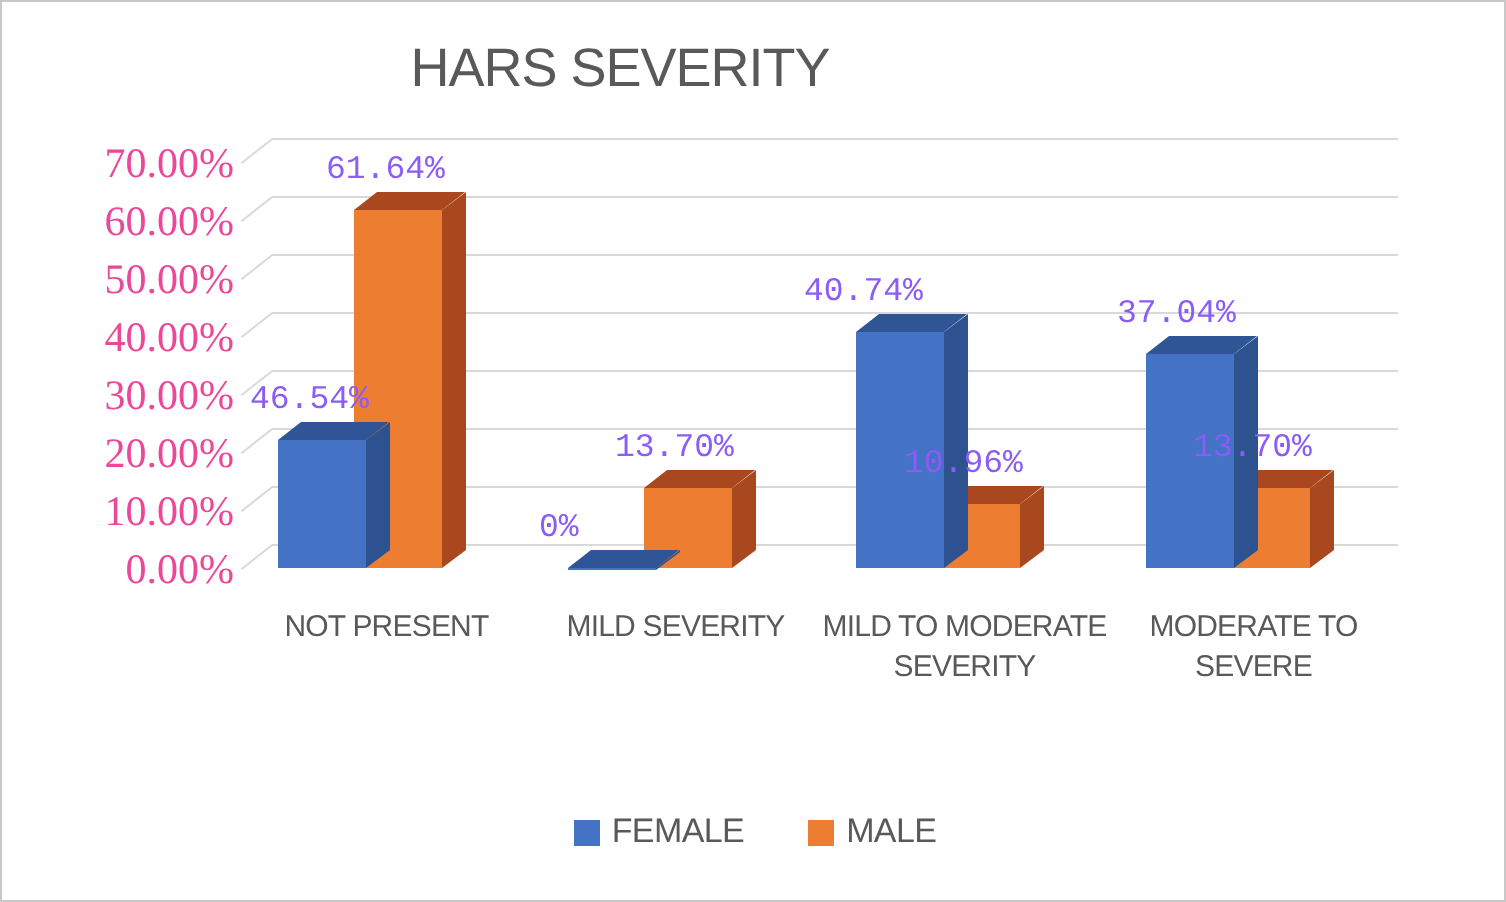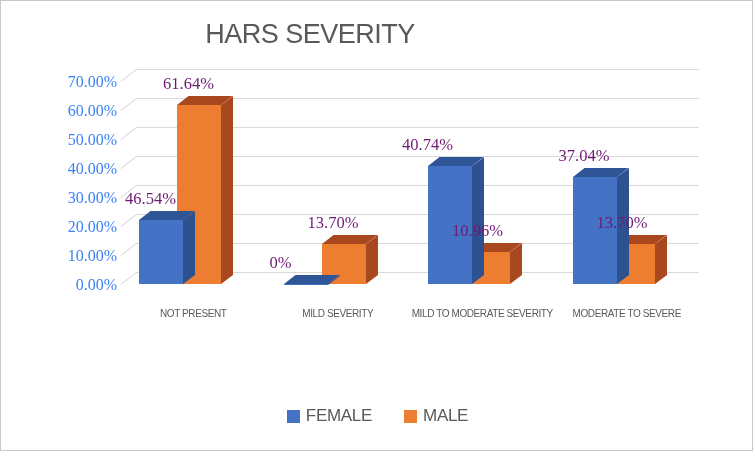--- a/index.html
+++ b/index.html
@@ -93,57 +93,57 @@
     bottom: 0;
     width: 12px;
     height: 100%;
     transform: skewY(-37deg);
     transform-origin: left bottom;
   }
 
   
   .data-label {
     position: absolute;
-    font-family: Liberation Serif, serif;
+    font-family: Liberation Mono, monospace;
     font-size: 16.5px;
-    color: #701a75;
+    color: #8b5cf6;
     white-space: nowrap;
   }
 
   
   .y-labels {
     position: absolute;
     left: 8px;
     top: 68px;
     width: 108px;
     height: 215px;
   }
   .y-tick {
     position: absolute;
     right: 0;
     text-align: right;
     font-family: "Liberation Serif", serif;
-    font-size: 16px;
-    color: #3b82f6;
+    font-size: 21px;
+    color: #ec4899;
     white-space: nowrap;
     transform: translateY(-50%);
   }
   .x-labels {
     position: absolute;
     left: 120px;
     top: 303px;
     width: 578px;
     height: 70px;
   }
   .x-tick {
     position: absolute;
     top: 0;
     text-align: center;
     font-family: "Liberation Sans", sans-serif;
-    font-size: 10px;
+    font-size: 15px;
     letter-spacing: -0.4px;
     color: #595959;
     line-height: 20px;
   }
 
   
   .legend {
     position: absolute;
     left: 0;
     top: 405px;

